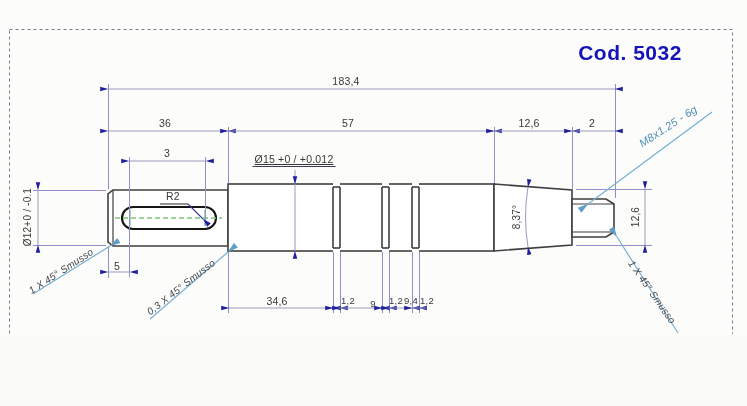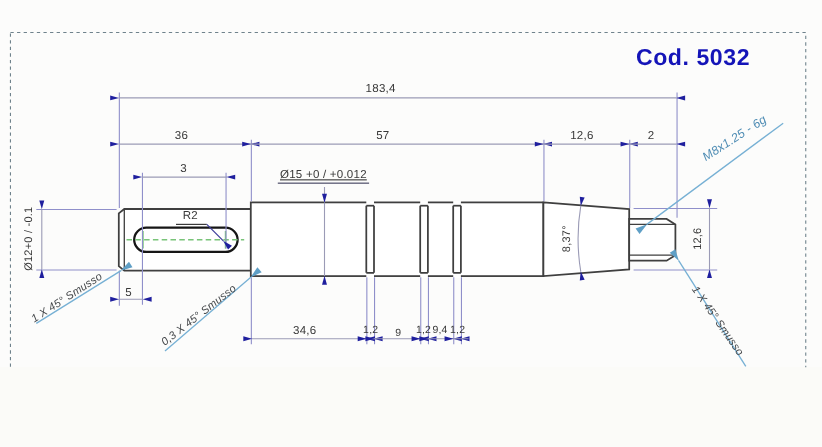--- a/index.html
+++ b/index.html
@@ -1,21 +1,21 @@
 <!DOCTYPE html>
 <html><head>
 <meta charset="utf-8">
 <style>
   html,body{margin:0;padding:0;background:#fbfbf8;}
   .canvas{position:relative;width:747px;height:334px;background:#fcfcfb;overflow:hidden;
           font-family:"Liberation Sans",sans-serif;text-align:center;}
   svg{position:absolute;left:0;top:0;}
   .lbl{position:absolute;transform:translate(-50%,-50%);font:10.5px "Liberation Sans",sans-serif;
        color:#383838;white-space:nowrap;letter-spacing:.2px;}
-  .sm{font-size:9.5px;}
+  .sm{font-size:9.5px;margin-left:11px;}
   .it{font-style:italic;color:#44474a;}
   .underl{border-bottom:1.2px solid #3c3c5a;padding:0 2px 1px 2px;text-decoration:underline;}
   .code{position:absolute;transform:translate(-50%,-50%);font:bold 21px "Liberation Sans",sans-serif;
         color:#1414b8;letter-spacing:.5px;white-space:nowrap;}
   .thread{color:#4e8cb4;font-size:11px;}
 </style>
 </head>
 <body>
 
 <div class="canvas">

